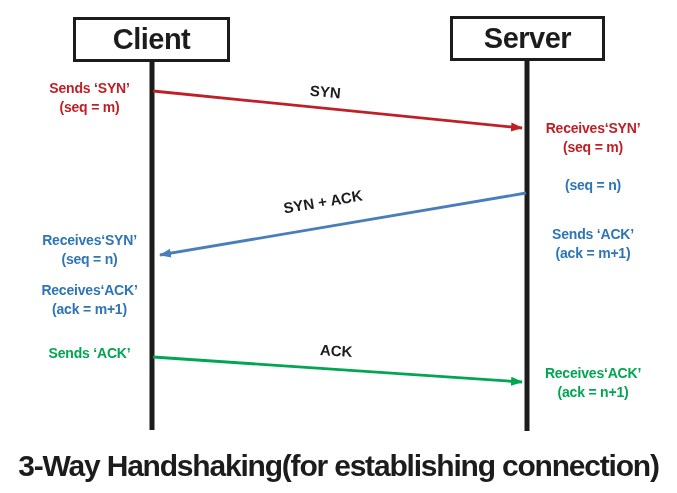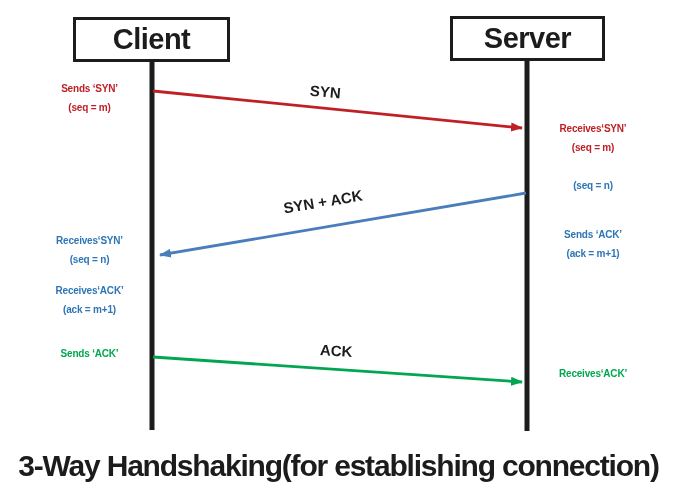--- a/index.html
+++ b/index.html
@@ -9,21 +9,21 @@
   }
   .svg-layer{position:absolute;left:0;top:0;width:677px;height:493px;}
   .actor-box{
     position:absolute;border:3px solid #1c1c1c;background:#ffffff;
     display:flex;align-items:center;justify-content:center;
     font-weight:bold;font-size:29px;color:#1c1c1c;letter-spacing:-0.5px;
   }
   .client-box{left:73px;top:17px;width:151px;height:39px;}
   .server-box{left:450px;top:16px;width:149px;height:39px;}
   .note{
-    position:absolute;text-align:center;font-weight:bold;font-size:10px;line-height:19px;
+    position:absolute;text-align:center;font-weight:bold;font-size:14px;line-height:19px;
     letter-spacing:-0.2px;white-space:nowrap;
   }
   .note-client{left:22px;width:135px;}
   .note-server{left:533px;width:120px;}
   .red{color:#bf2026;}
   .blue{color:#2e75b6;}
   .green{color:#00a651;}
   .arrow-label{
     position:absolute;font-weight:bold;font-size:15px;color:#1c1c1c;
     white-space:nowrap;transform-origin:center center;letter-spacing:0px;
@@ -98,19 +98,20 @@
   </div>
   <div class="note note-server blue" style="top:176px;">
     <div>(seq = n)</div>
   </div>
   <div class="note note-server blue" style="top:225px;">
     <div>Sends ‘ACK’</div>
     <div>(ack = m+1)</div>
   </div>
   <div class="note note-server green" style="top:364px;">
     <div>Receives‘ACK’</div>
+    <div>(ack = n+1)</div>
   </div>
 
   <div class="caption">
     <span>3-Way Handshaking(for establishing connection)</span>
   </div>
 
 </div>
 
 </body></html>

